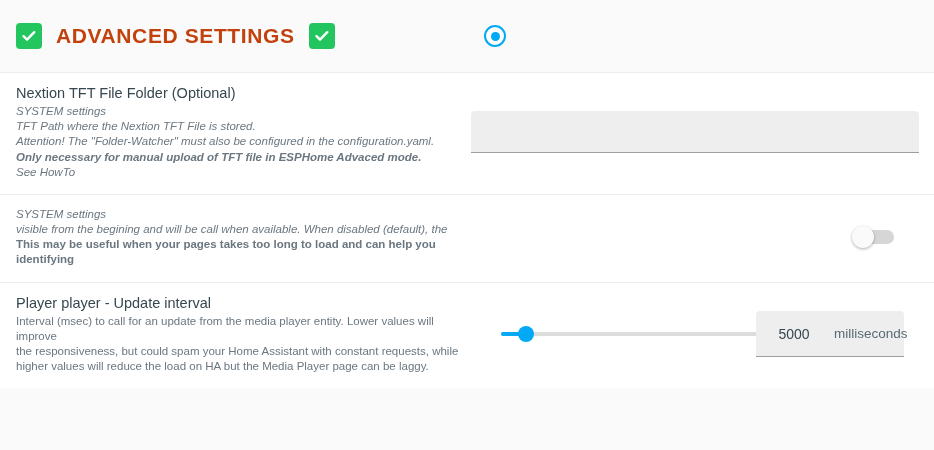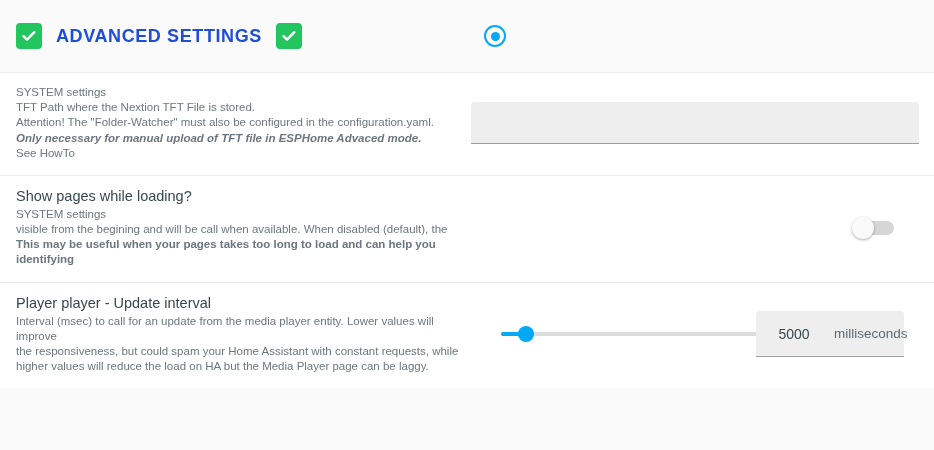--- a/index.html
+++ b/index.html
@@ -36,24 +36,24 @@
     height: 26px;
     border-radius: 4px;
     background: #22c55e;
     display: inline-flex;
     align-items: center;
     justify-content: center;
     flex: 0 0 auto;
   }
   .check-box svg { display: block; }
   .header-title {
-    font-size: 18px;
+    font-size: 21px;
     font-weight: bold;
     letter-spacing: 0.6px;
-    color: #1d4ed8;
+    color: #c2410c;
     margin: 0 14px;
     white-space: nowrap;
   }
   .radio-outer {
     position: absolute;
     left: 484px;
     top: 25px;
     width: 22px;
     height: 22px;
     border-radius: 50%;
@@ -93,21 +93,21 @@
   .row-title {
     font-size: 14.5px;
     color: #37474f;
     margin-bottom: 3px;
   }
   .row-desc {
     font-size: 11.5px;
     line-height: 1.32;
     color: #6b7780;
   }
-  .row-desc .it { }
+  .row-desc .it { font-style: italic; }
   .row-desc .b { font-weight: bold; font-style: italic; }
   .row-desc .bn { font-weight: bold; }
   .desc-line { display: block; }
 
   
   .text-input {
     width: 448px;
     height: 42px;
     background: #eeeeee;
     border: none;
@@ -234,36 +234,36 @@
         <path d="M3.5 9.2 L7 12.6 L14.3 5.2" fill="none" stroke="#ffffff" stroke-width="2.4" stroke-linecap="round" stroke-linejoin="round"></path>
       </svg>
     </span>
     <span class="radio-outer">
       <span class="radio-inner"></span>
     </span>
   </div>
 
   <div class="row">
     <div class="row-left">
+      <div class="row-title">Nextion TFT File Folder (Optional)</div>
       <div class="row-desc">
         <span class="desc-line it">SYSTEM settings</span>
         <span class="desc-line it">TFT Path where the Nextion TFT File is stored.</span>
         <span class="desc-line it">Attention! The "Folder-Watcher" must also be configured in the configuration.yaml.</span>
         <span class="desc-line b">Only necessary for manual upload of TFT file in ESPHome Advaced mode.</span>
         <span class="desc-line it">See HowTo</span>
       </div>
     </div>
     <div class="row-right">
       <input class="text-input" type="text" value="" placeholder="" style="">
     </div>
   </div>
 
   <div class="row">
     <div class="row-left">
-      <div class="row-title">Show pages while loading?</div>
       <div class="row-desc">
         <span class="desc-line it">SYSTEM settings</span>
         <span class="desc-line it">visible from the begining and will be call when available. When disabled (default), the</span>
         <span class="desc-line bn">This may be useful when your pages takes too long to load and can help you identifying</span>
       </div>
     </div>
     <div class="row-right">
       <div class="toggle">
         <span class="toggle-track"></span>
         <span class="toggle-knob"></span>

